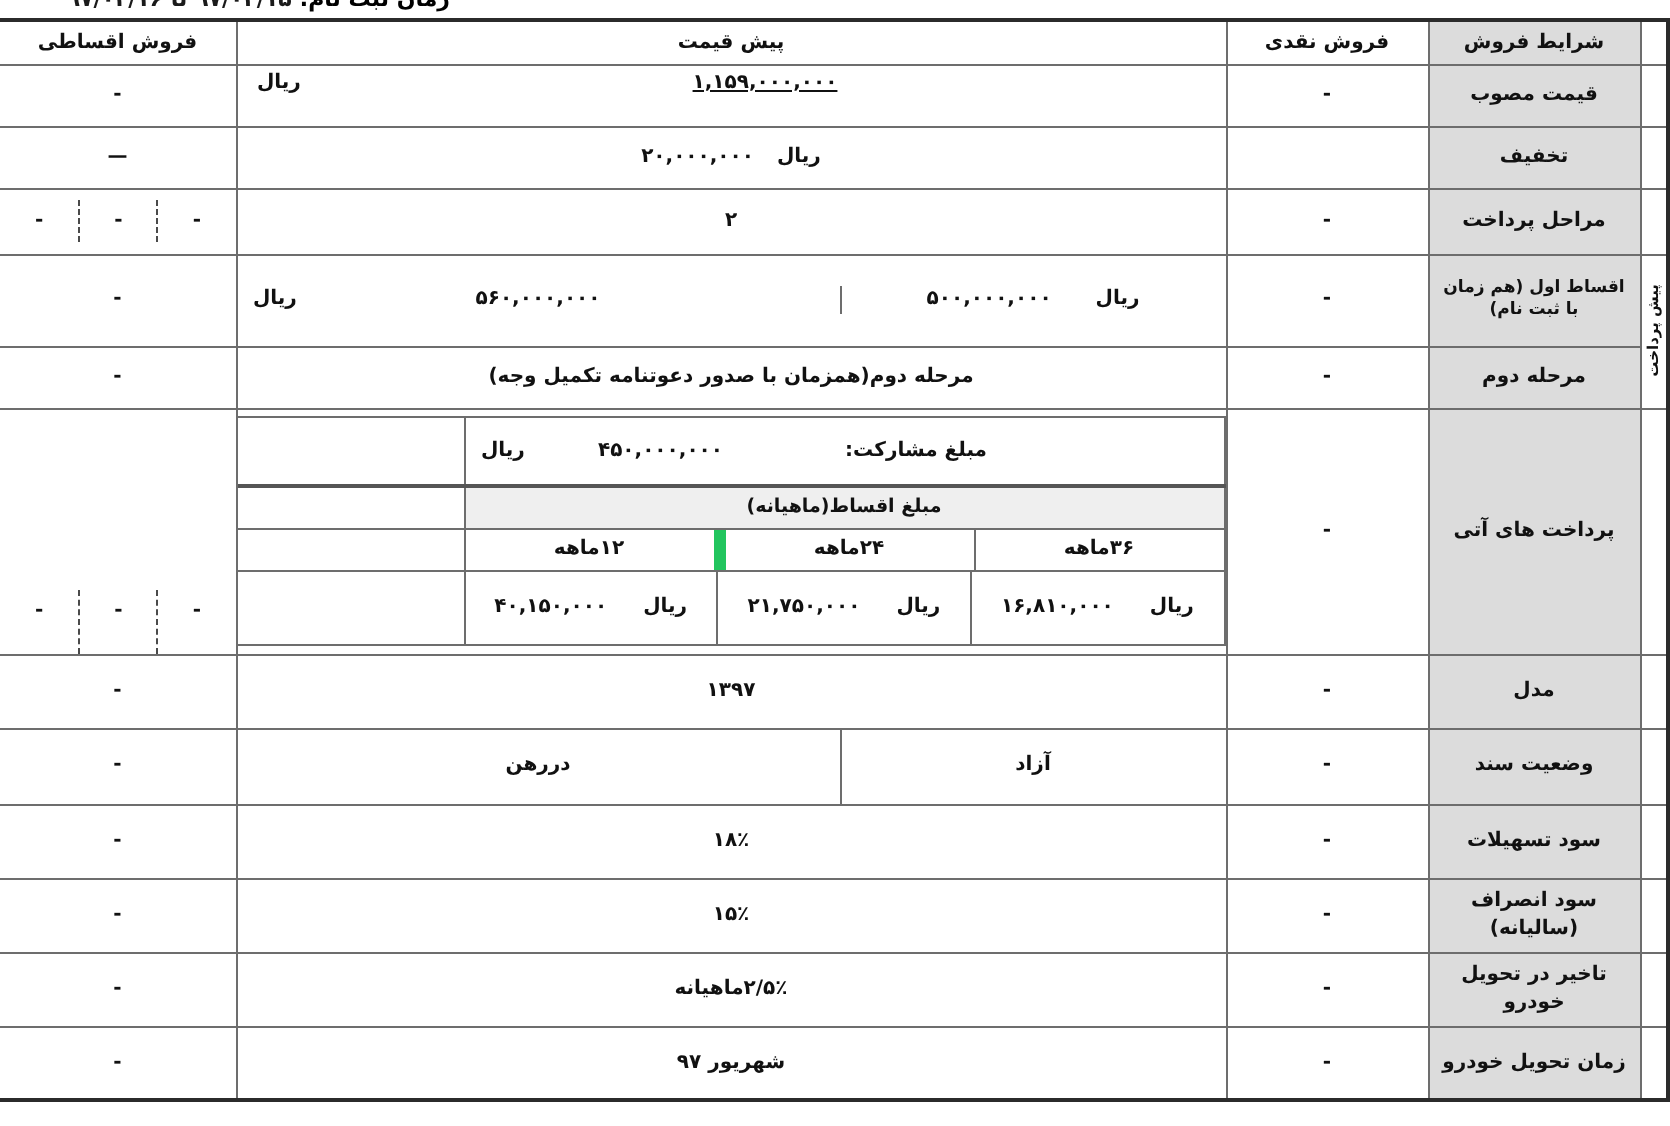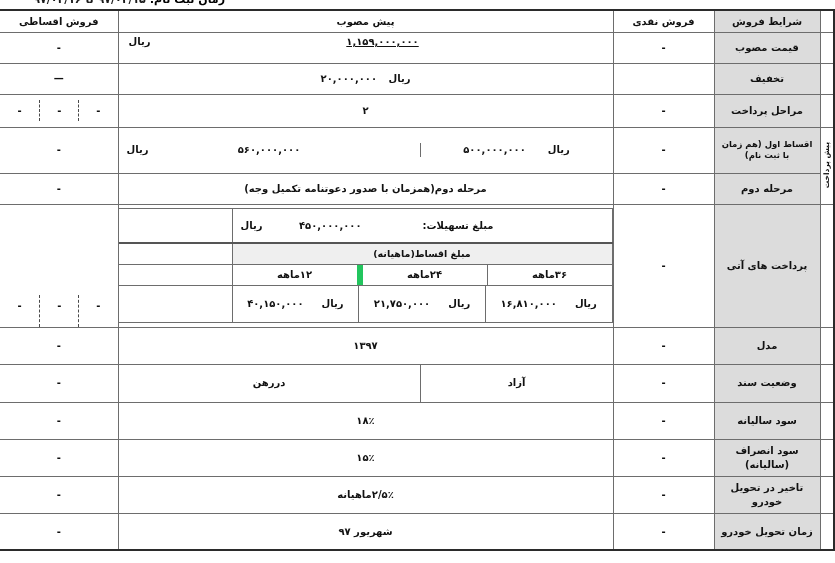--- a/index.html
+++ b/index.html
@@ -190,21 +190,21 @@
     <col style="width:101px">
     <col style="width:495px">
     <col style="width:119px">
   </colgroup>
 
   <tbody>
         <tr class="hdr">
     <td class="vlabel"></td>
     <td class="rowlabel">شرایط فروش</td>
     <td class="cash">فروش نقدی</td>
-    <td class="presale">پیش مصوب</td>
+    <td class="presale">پیش قیمت</td>
     <td class="inst">فروش اقساطی</td>
   </tr>
 
   <tr class="alt">
     <td class="vlabel"></td>
     <td class="rowlabel">قیمت مصوب</td>
     <td class="cash dash-cell">-</td>
     <td class="presale" style="height:31px">
       <span class="money wide">
         <span class="num">۱,۱۵۹,۰۰۰,۰۰۰</span>
@@ -275,21 +275,21 @@
     <td class="cash dash-cell">-</td>
     <td class="presale futurebox">
       <table class="fac">
         <colgroup>
           <col style="width:380px">
                 <col style="width:115px">
         </colgroup>
         <tbody>
                 <tr class="facrow">
           <td style="position:relative">
-            <span style="position:absolute;right:118px;top:10px">مبلغ تسهیلات:</span>
+            <span style="position:absolute;right:118px;top:10px">مبلغ مشارکت:</span>
             <span style="position:absolute;right:250px;top:10px">۴۵۰,۰۰۰,۰۰۰</span>
             <span style="position:absolute;left:8px;top:10px">ریال</span>
           </td>
           <td style="border-right:1px solid #6d6d6d"></td>
         </tr>
         <tr class="fachdr">
           <td>مبلغ اقساط(ماهیانه)</td>
           <td style="border-right:1px solid #6d6d6d;border-bottom:none;background:#ffffff"></td>
         </tr>
         <tr class="faccols">
@@ -349,21 +349,21 @@
       <div style="display:flex;height:37px">
         <div style="flex:0 0 193px;border-left:1px solid #6d6d6d;display:flex;align-items:center;justify-content:center">آزاد</div>
         <div style="flex:1;display:flex;align-items:center;justify-content:center">دررهن</div>
       </div>
     </td>
     <td class="inst dash-cell">-</td>
   </tr>
 
   <tr class="alt">
     <td class="vlabel"></td>
-    <td class="rowlabel" style="height:37px">سود سالیانه</td>
+    <td class="rowlabel" style="height:37px">سود تسهیلات</td>
     <td class="cash dash-cell">-</td>
     <td class="presale">۱۸٪</td>
     <td class="inst dash-cell">-</td>
   </tr>
 
   <tr>
     <td class="vlabel"></td>
     <td class="rowlabel" style="height:37px">سود انصراف (سالیانه)</td>
     <td class="cash dash-cell">-</td>
     <td class="presale">۱۵٪</td>

